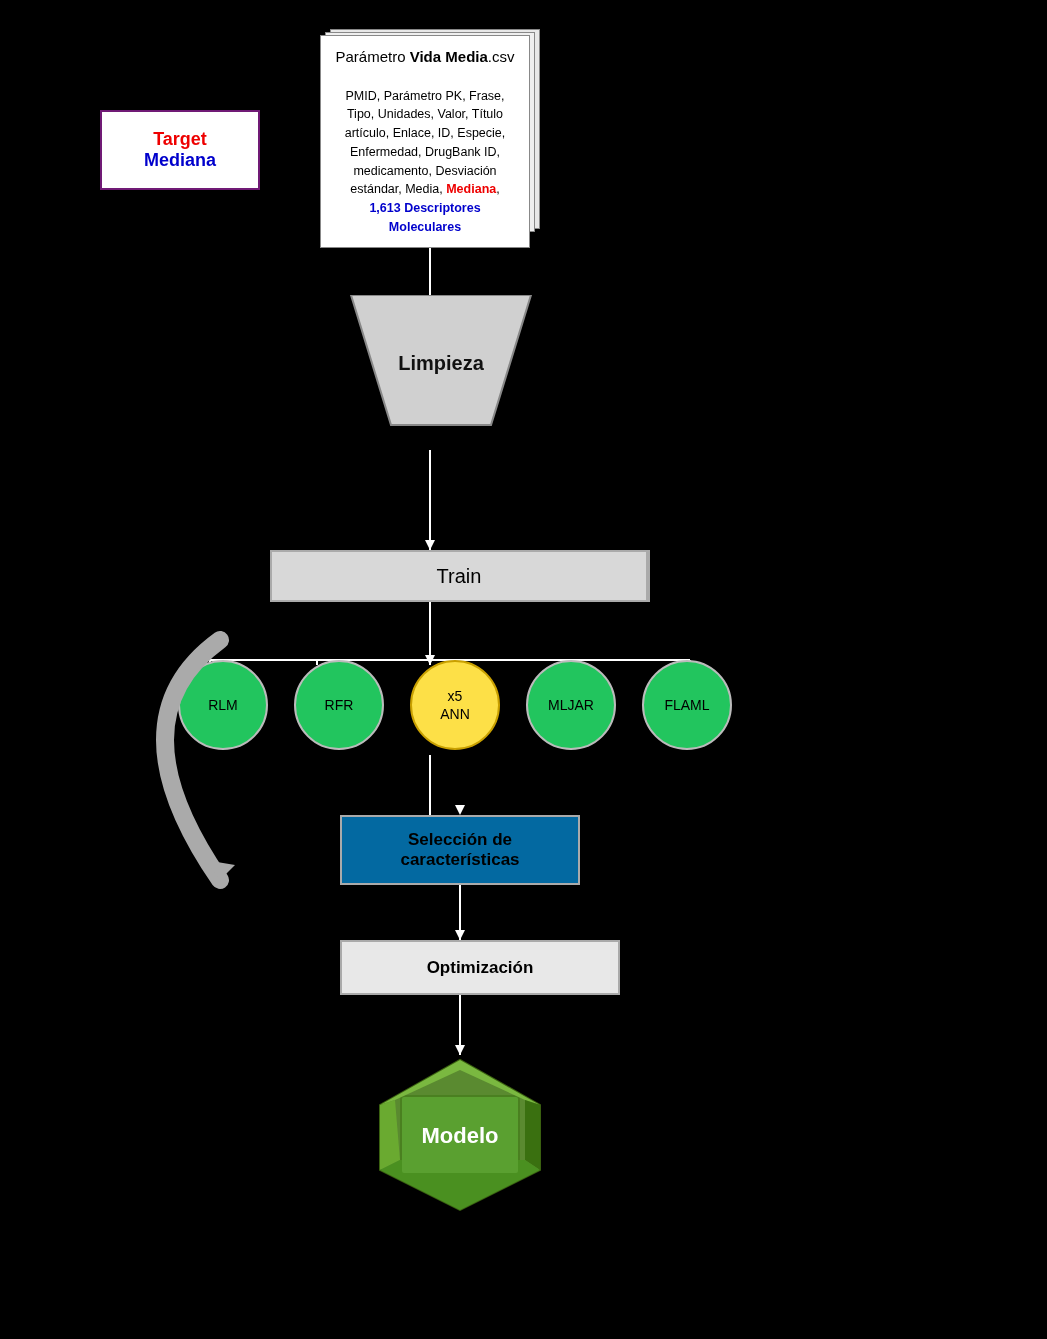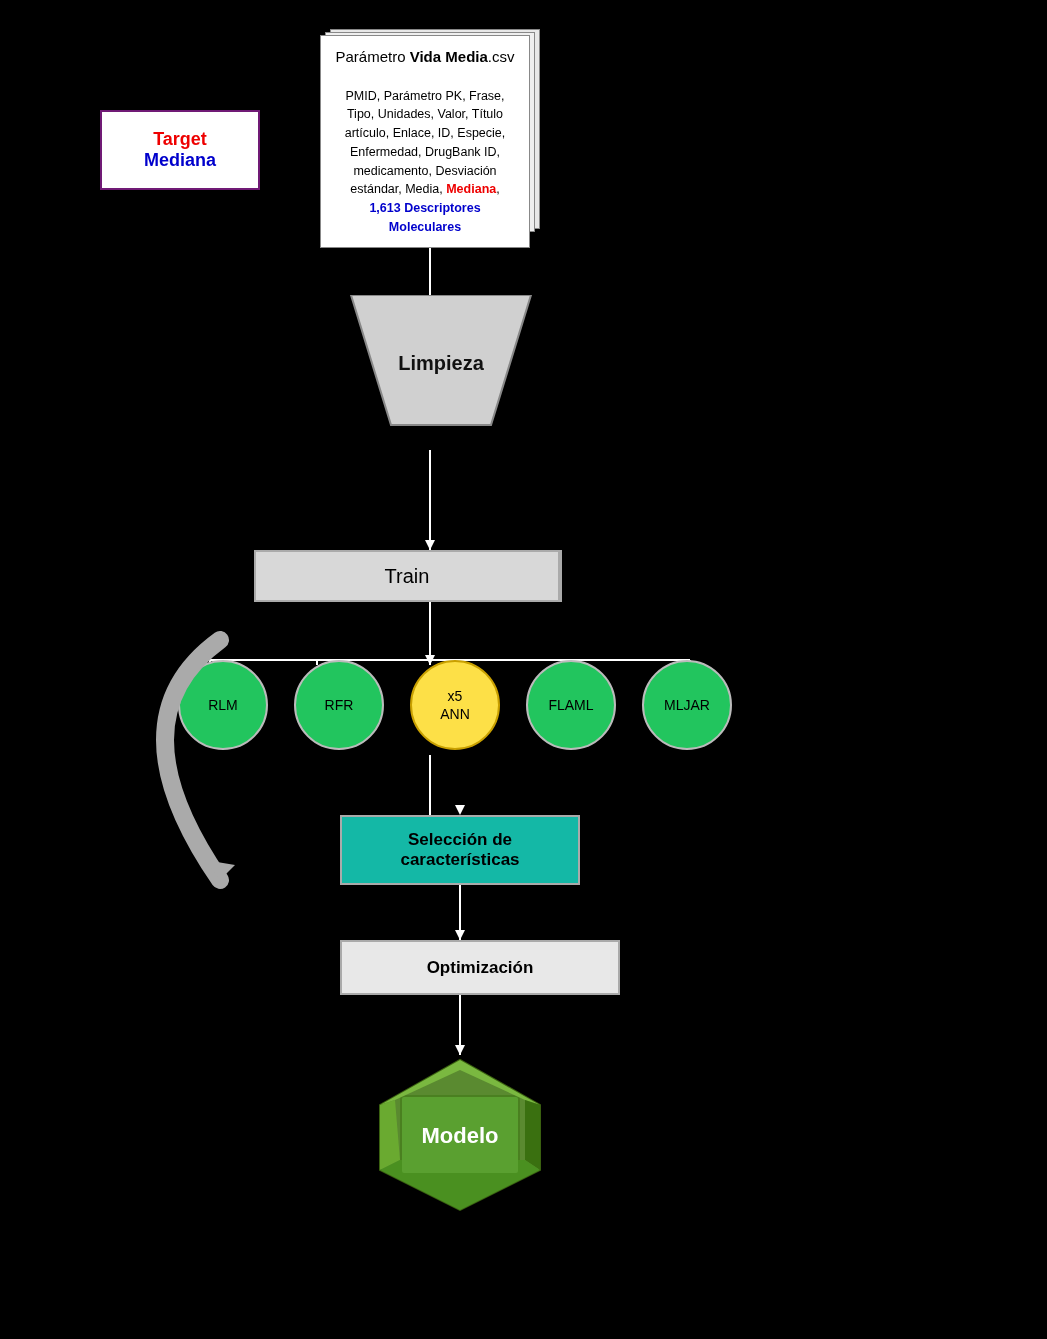--- a/index.html
+++ b/index.html
@@ -98,22 +98,22 @@
     }
 
     .funnel-svg {
       display: block;
     }
 
     
     .train-test-container {
       position: absolute;
       top: 550px;
-      left: 254px;
-      width: 308px;
+      left: 270px;
+      width: 380px;
       height: 52px;
       display: flex;
       border: 2px solid #aaa;
       background: #86efac;
     }
 
     .train-box {
       flex: 2;
       display: flex;
       align-items: center;
@@ -163,21 +163,21 @@
     }
 
     
     .seleccion-box {
       position: absolute;
       top: 815px;
       left: 340px;
       width: 240px;
       min-height: 70px;
       border: 2px solid #aaa;
-      background: #14b8a6;
+      background: #0369a1;
       display: flex;
       align-items: center;
       justify-content: center;
       text-align: center;
       padding: 10px;
     }
 
     .seleccion-box .bold-label {
       font-weight: bold;
       font-size: 17px;
@@ -310,24 +310,24 @@
       <span>RLM</span>
     </div>
     <div class="algo-circle">
       <span>RFR</span>
     </div>
     <div class="algo-circle highlighted">
       <span style="white-space:pre-line; text-align:center; line-height:1.3;">x5
 ANN</span>
     </div>
     <div class="algo-circle">
+      <span>MLJAR</span>
+    </div>
+    <div class="algo-circle">
       <span>FLAML</span>
-    </div>
-    <div class="algo-circle">
-      <span>MLJAR</span>
     </div>
   </div>
 
   <svg class="curved-arrow-svg" width="180" height="300">
     <path d="M 130,20 Q 20,100 130,260" fill="none" stroke="#aaa" stroke-width="18" stroke-linecap="round"></path>
 
     <polygon points="130,260 115,240 145,245" fill="#aaa"></polygon>
   </svg>
 
   <div class="seleccion-box">

